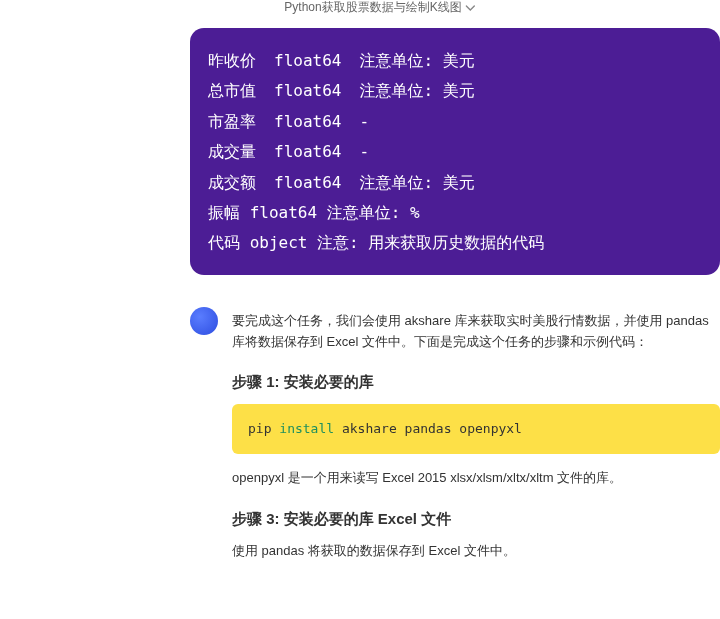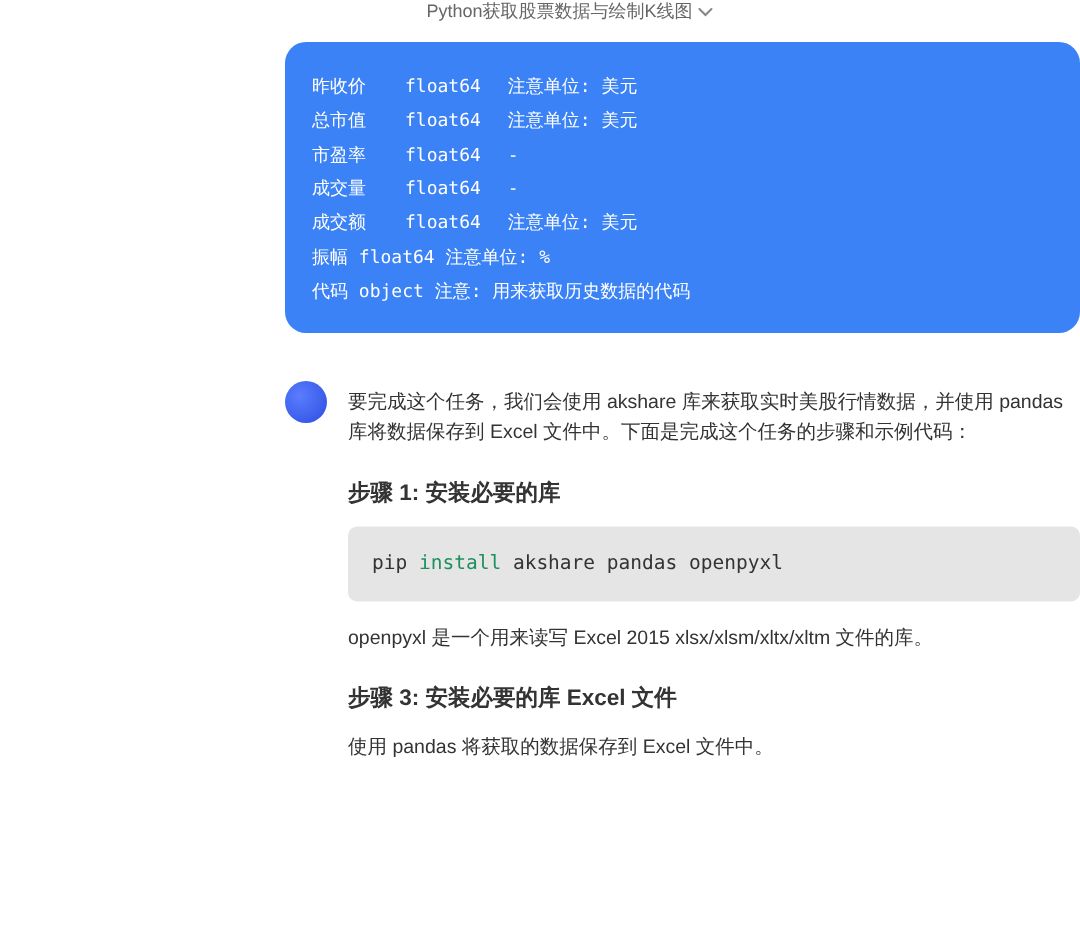--- a/index.html
+++ b/index.html
@@ -1,30 +1,30 @@
 <!DOCTYPE html>
 <html><head>
 <meta charset="utf-8">
 <style>
 * { margin: 0; padding: 0; box-sizing: border-box; }
 body { font-family: -apple-system, "Segoe UI", "Microsoft YaHei", sans-serif; background: #fff; color: #333; font-size: 14px; line-height: 1.6; }
 .page { width: 720px; margin: 0 auto; }
 .header { position: relative; height: 18px; margin-left: 40px; }
 .header-title { position: absolute; left: 50%; transform: translateX(-50%); top: -2px; color: #666; font-size: 12px; display: flex; align-items: center; gap: 4px; }
-.user-bubble { background: #3b82f6; color: #fff; margin: 10px 0 20px 190px; border-radius: 14px; padding: 18px 22px 16px 18px; font-size: 12px; font-family: "Microsoft YaHei", monospace; line-height: 1.9; }
+.user-bubble { background: #4c1d95; color: #fff; margin: 10px 0 20px 190px; border-radius: 14px; padding: 18px 22px 16px 18px; font-size: 16px; font-family: "Microsoft YaHei", monospace; line-height: 1.9; }
 .user-bubble .row { display: flex; gap: 18px; }
 .user-bubble .c1 { min-width: 44px; }
 .user-bubble .c2 { min-width: 44px; }
 .user-bubble .c3 { flex: 1; }
 .assistant { display: flex; align-items: flex-start; gap: 14px; padding: 8px 0 0 190px; }
 .avatar { width: 28px; height: 28px; border-radius: 50%; background: radial-gradient(circle at 35% 35%, #5a7dff, #2d4de0); flex-shrink: 0; margin-top: 4px; }
 .content { flex: 1; padding-right: 0; overflow: hidden; }
 .content p { margin: 8px 0 14px 0; font-size: 13px; }
 .content h3 { font-size: 15px; font-weight: 700; margin: 18px 0 10px 0; }
-.codeblock { background: #e5e5e5; border-radius: 6px; padding: 14px 16px; font-family: Consolas, Menlo, monospace; font-size: 13px; line-height: 1.7; margin: 8px 0 14px 0; white-space: pre; overflow-x: auto; }
+.codeblock { background: #fde047; border-radius: 6px; padding: 14px 16px; font-family: Consolas, Menlo, monospace; font-size: 13px; line-height: 1.7; margin: 8px 0 14px 0; white-space: pre; overflow-x: auto; }
 .tok-kw { color: #1e8f5e; }
 </style>
 </head>
 <body>
 
 <div class="page">
   <div class="header">
     <div class="header-title">
       <span>Python获取股票数据与绘制K线图</span>
       <svg width="10" height="10" viewBox="0 0 10 10">

